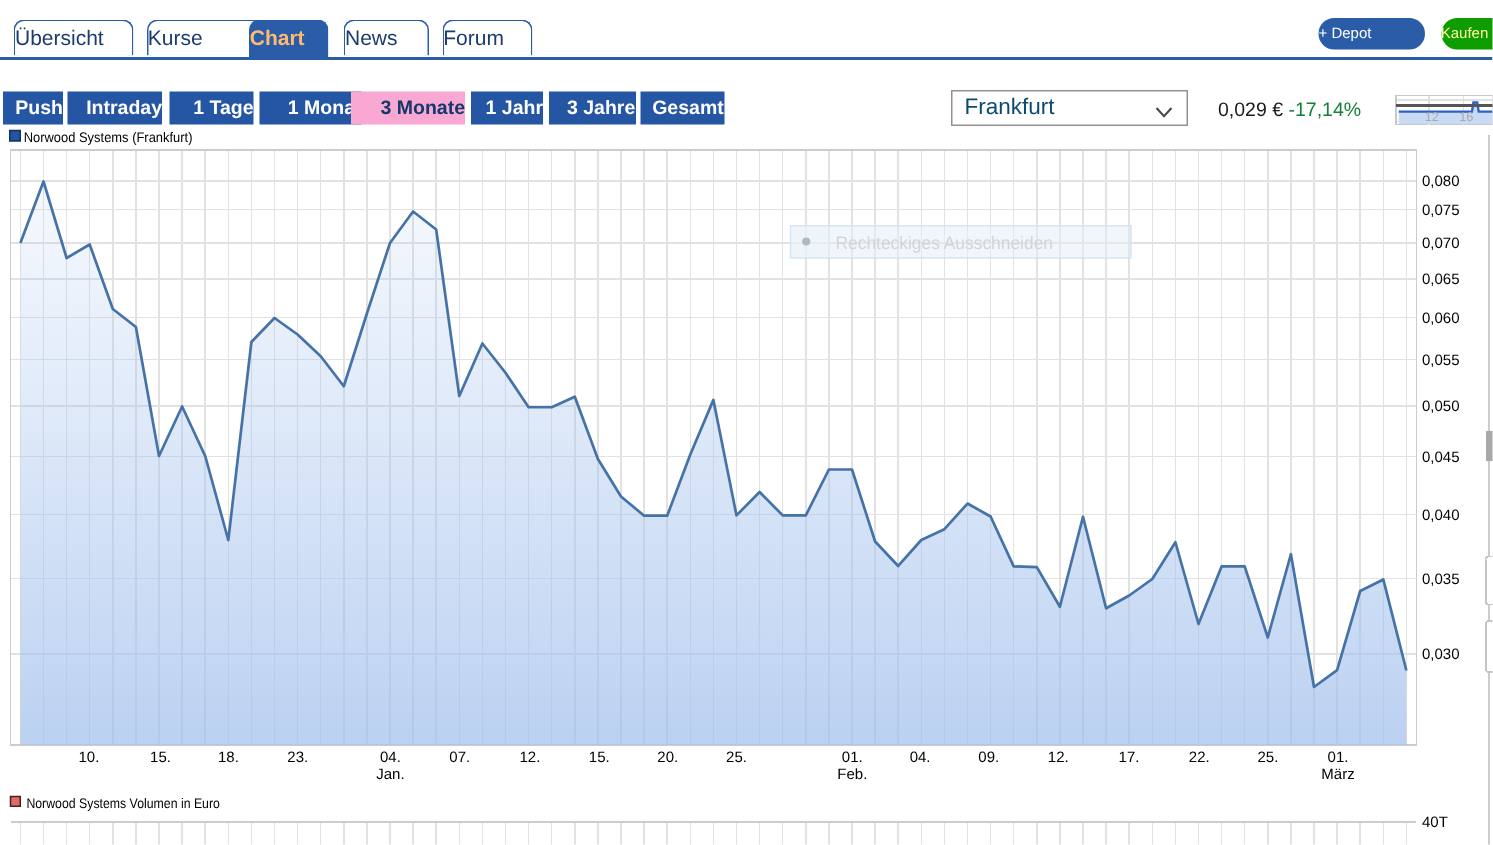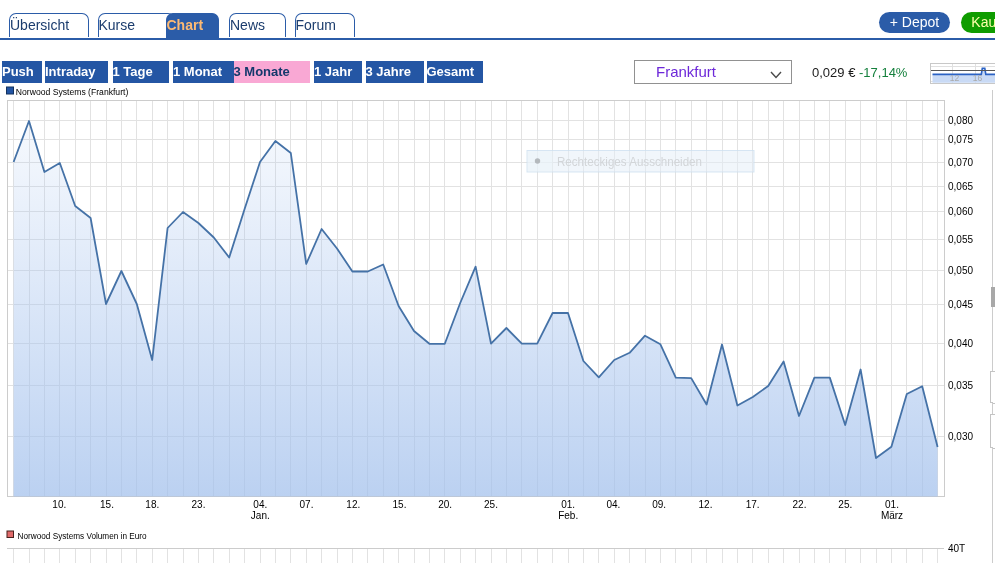--- a/index.html
+++ b/index.html
@@ -3,26 +3,26 @@
 <style>
 html,body{margin:0;padding:0}
 body{width:995px;height:563px;overflow:hidden;background:#fff;position:relative;
 font-family:"Liberation Sans",sans-serif}
 .tab{position:absolute;top:13px;height:24px;background:#fff;border:1.5px solid #2b5ca8;
 border-bottom:none;border-radius:7px 7px 0 0;color:#1b3c6d;font-size:14px;line-height:23.5px;
 box-sizing:border-box}
 .tab.active{background:#2b5ca8;color:#fdba74;font-weight:bold;height:26.5px;border-radius:7px 7px 2px 2px}
 #underline{position:absolute;left:0;top:37.5px;width:995px;height:2px;background:#2b5ca8}
 .pill{position:absolute;top:12px;height:21px;border-radius:10.5px;color:#fff;
-line-height:21px;text-align:center;font-size:14px}
+line-height:21px;text-align:left;font-size:10px}
 .btn{position:absolute;top:61px;height:22px;background:#2456a4;color:#fff;font-weight:bold;
-font-size:13px;line-height:22px;text-align:left}
+font-size:13px;line-height:22px;text-align:right}
 .btn.sel{background:#f9a8d4;color:#13386b}
 #sel{position:absolute;left:634px;top:60px;width:158px;height:24px;border:1px solid #919191;
-box-sizing:border-box;font-size:15px;line-height:22px;color:#6d28d9;padding-left:21px}
+box-sizing:border-box;font-size:15px;line-height:22px;color:#0c4a6e;padding-left:8px}
 #price{position:absolute;left:812px;top:66px;font-size:13px;line-height:13px;color:#1a1a1a;white-space:nowrap}
 #price .red{color:#15803d}
 </style></head>
 <body>
 <svg width="995" height="563" viewBox="0 0 995 563" style="position:absolute;left:0;top:0" shape-rendering="crispEdges">
 <defs>
       <linearGradient id="fillg" x1="0" y1="100.000000" x2="0" y2="496.500000" gradientUnits="userSpaceOnUse">
         <stop offset="0" stop-color="rgb(170,198,240)" stop-opacity="0.07"></stop>
         <stop offset="1" stop-color="rgb(162,192,236)" stop-opacity="0.73"></stop>
       </linearGradient>

